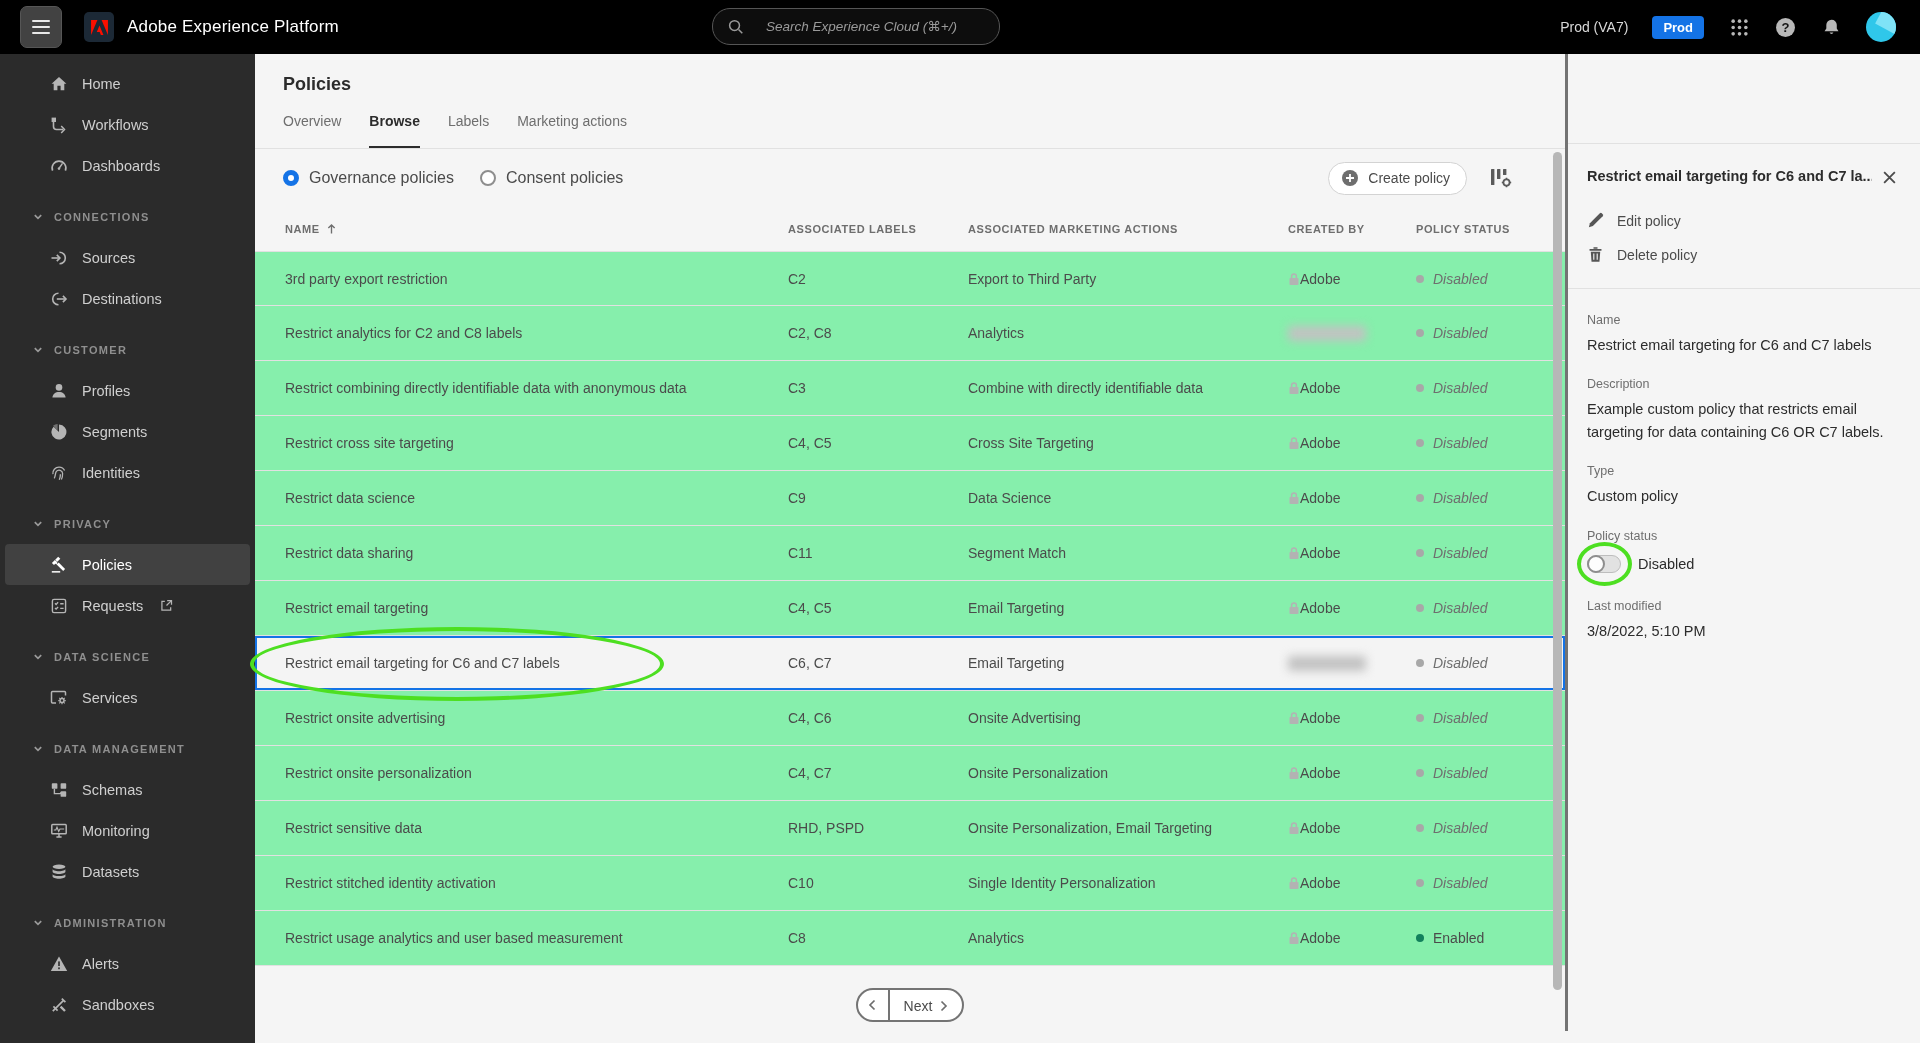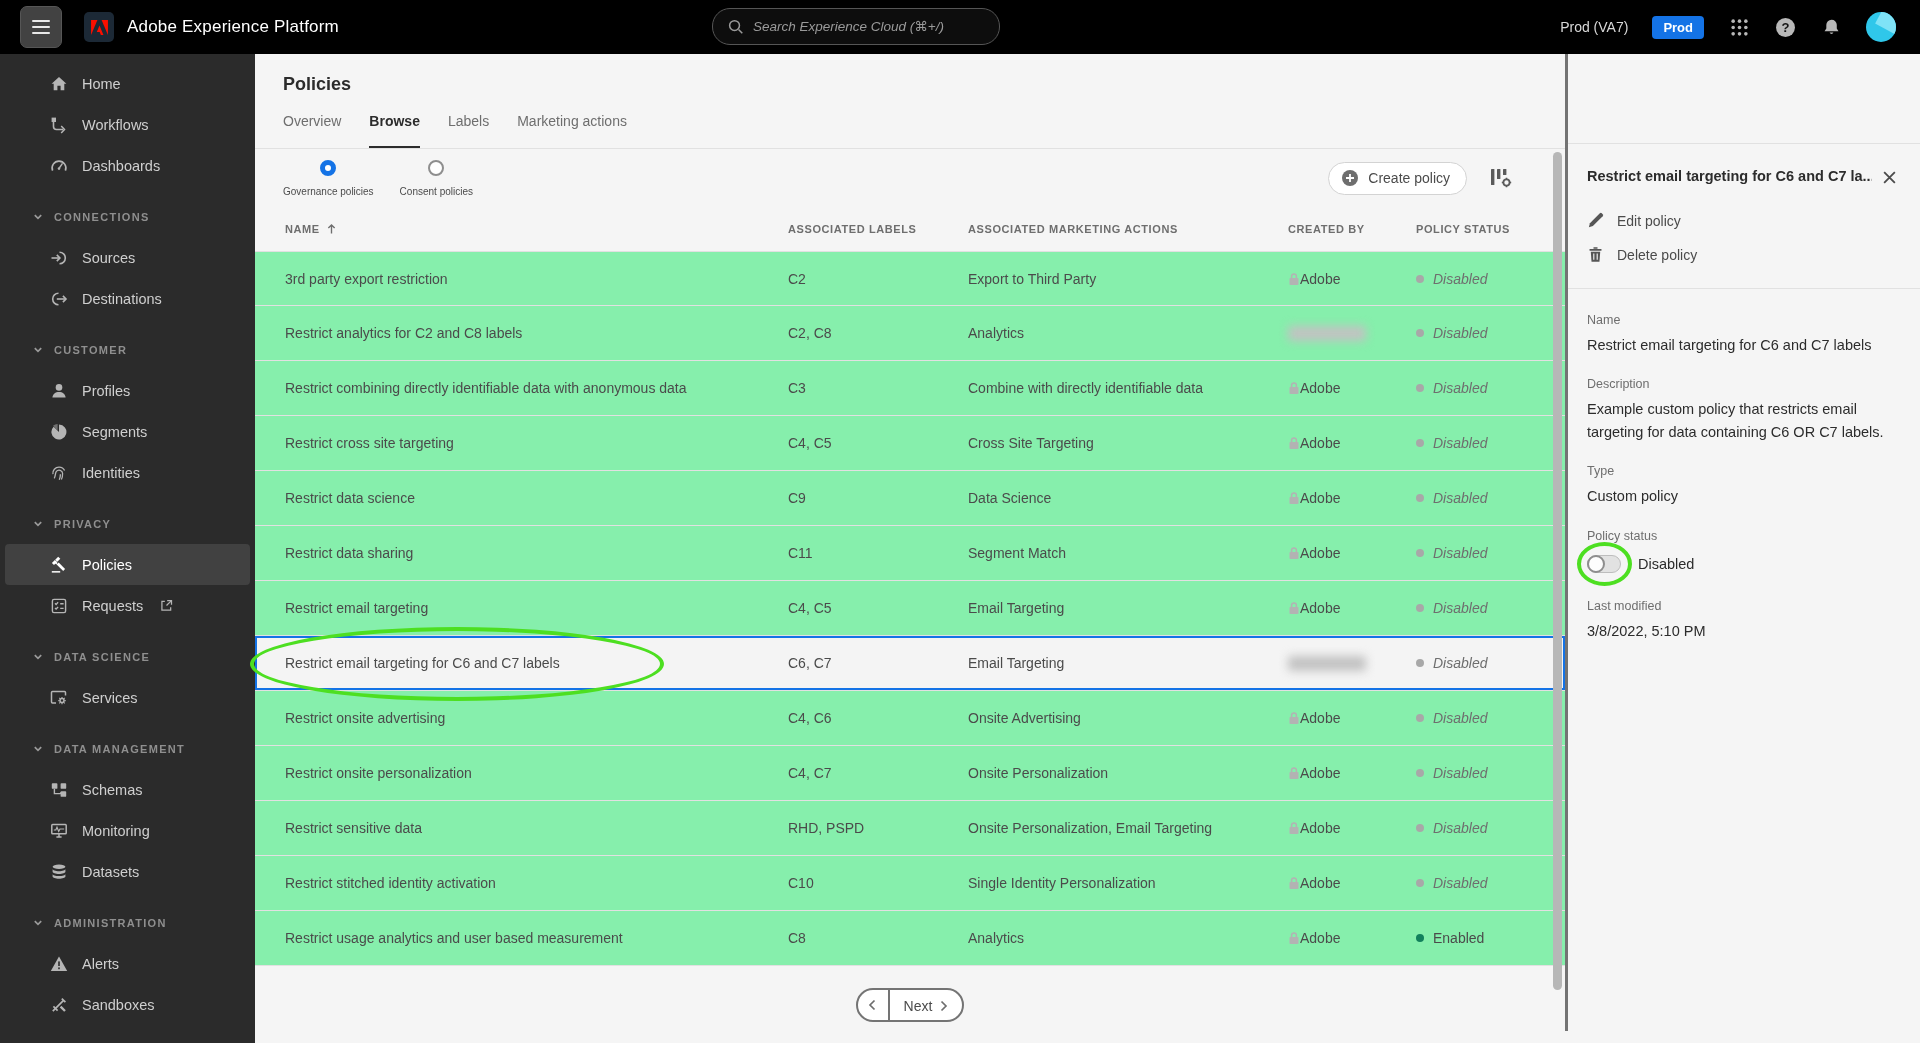--- a/index.html
+++ b/index.html
@@ -11,21 +11,21 @@
   
   .topbar { position:absolute; top:0; left:0; width:1920px; height:54px; background:#000;
             display:flex; align-items:center; z-index:30; }
   .hamburger { width:42px; height:42px; margin-left:20px; background:#424242; border:1px solid #565656;
                border-radius:7px; display:flex; flex-direction:column; justify-content:center; align-items:center; gap:4px; cursor:pointer; }
   .hamburger i { display:block; width:18px; height:2px; background:#e8e8e8; border-radius:1px; }
   .logo-tile { width:30px; height:30px; margin-left:22px; border-radius:5px; background:#1c2936;
                display:flex; align-items:center; justify-content:center; }
   .app-title { color:#fff; font-size:17px; margin-left:13px; letter-spacing:.2px; }
   .searchbox { position:absolute; left:712px; top:8px; width:288px; height:37px; background:#0d0d0d;
-               border:1px solid #555; border-radius:18px; display:flex; align-items:center; padding:0 14px; gap:9px; }
+               border:1px solid #555; border-radius:18px; display:flex; align-items:center; padding:0 14px; gap:22px; }
   .searchbox input { background:transparent; border:none; outline:none; color:#bdbdbd; font-style:italic;
                      font-size:13.5px; width:100%; font-family:inherit; }
   .searchbox input::placeholder { color:#9a9a9a; }
   .topbar-right { position:absolute; right:0; top:0; height:54px; display:flex; align-items:center; gap:24px; padding-right:24px; }
   .env-label { color:#d8d8d8; font-size:14px; }
   .env-badge { background:var(--env-badge,#1473e6); color:#ffffff; font-size:13px; font-weight:700;
                padding:4px 11px; border-radius:4px; cursor:pointer; }
   .tb-icon { width:22px; height:22px; display:flex; align-items:center; justify-content:center; cursor:pointer; }
   .avatar { width:30px; height:30px; border-radius:50%; background:var(--avatar); position:relative; overflow:hidden; cursor:pointer; }
   .avatar:before { content:""; position:absolute; left:13px; top:-4px; width:22px; height:22px;
@@ -47,21 +47,21 @@
   .main { position:absolute; top:54px; left:255px; width:1310px; height:989px; background:#f5f5f5;
           display:flex; flex-direction:column; }
   .page-head { padding:20px 28px 0; }
   .page-head h1 { font-size:18px; font-weight:700; color:#2c2c2c; }
   .tabs { margin-top:12px; padding:0 28px; border-bottom:1px solid #e1e1e1; display:flex; gap:28px; height:42px; }
   .tab { font-size:14px; color:#6e6e6e; display:flex; align-items:flex-start; padding-top:6px; position:relative; cursor:pointer; }
   .tab.active { color:#2c2c2c; font-weight:700; }
   .tab.active:after { content:""; position:absolute; left:0; right:0; bottom:0; height:2.5px; background:#2c2c2c; }
   .controls { height:58px; display:flex; align-items:center; justify-content:space-between; padding:0 52px 0 28px; }
   .radio-group { display:flex; align-items:center; gap:26px; }
-  .radio-opt { display:flex; align-items:center; gap:10px; font-size:10px; color:#4b4b4b; cursor:pointer;flex-direction:column; }
+  .radio-opt { display:flex; align-items:center; gap:10px; font-size:16px; color:#4b4b4b; cursor:pointer; }
   .radio { width:16px; height:16px; border-radius:50%; background:#fff; border:2px solid #8e8e8e; flex:none; }
   .radio.checked { border:5px solid var(--accent); }
   .right-controls { display:flex; align-items:center; gap:22px; }
   .create-btn { display:flex; align-items:center; gap:9px; background:#fff; border:1px solid #d3d3d3;
                 border-radius:17px; height:33px; padding:0 16px 0 12px; font-size:14px; color:#4b4b4b;
                 font-family:inherit; cursor:pointer; }
   .colcfg { width:24px; height:22px; display:flex; cursor:pointer; }
 
   
   .ptable { position:relative; flex:none; }

